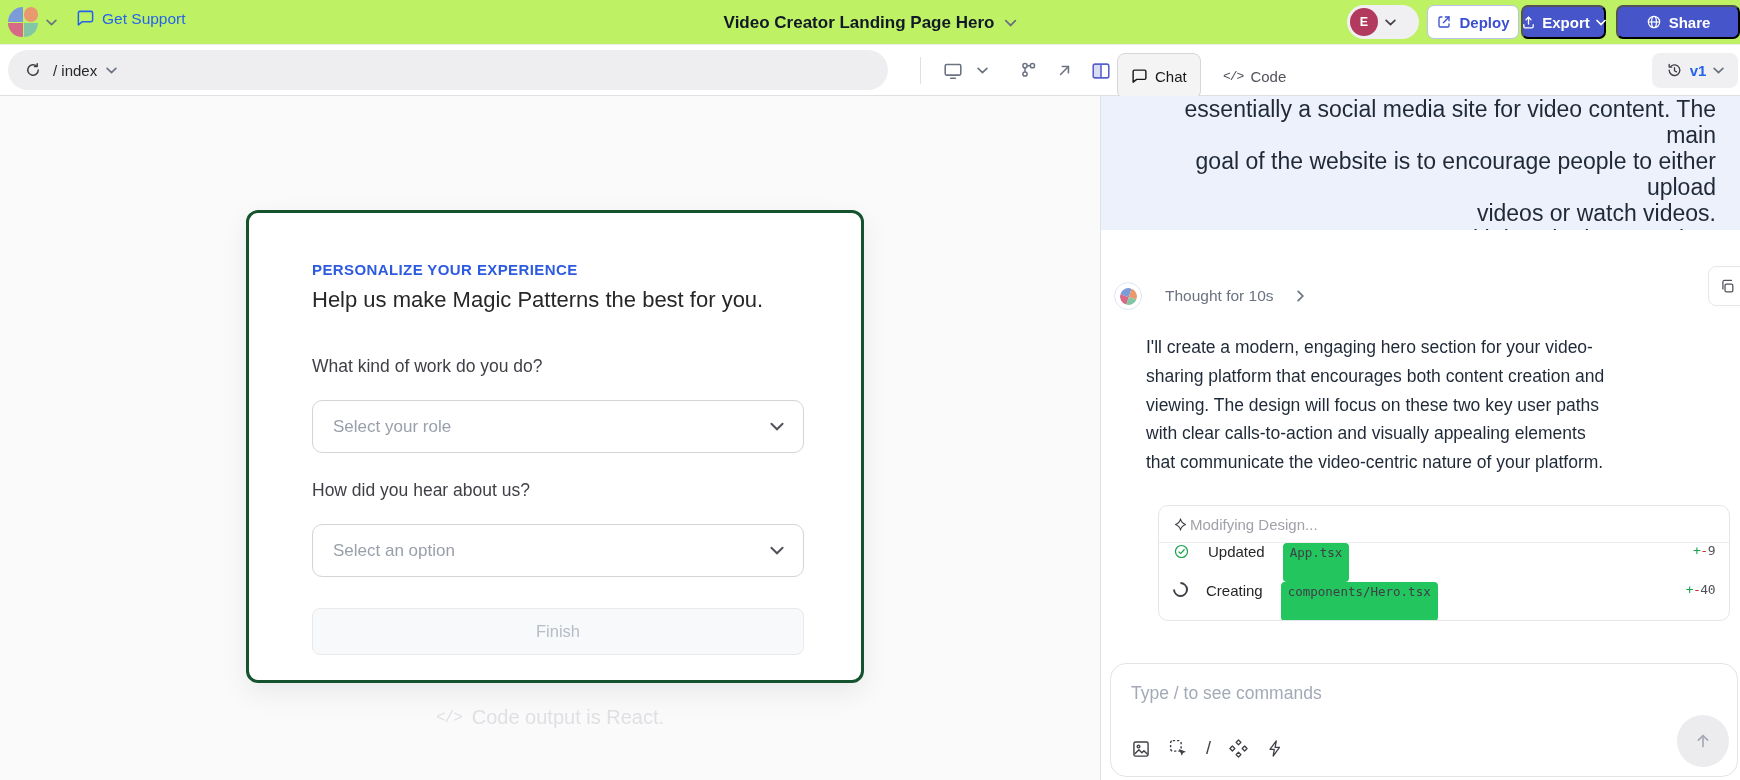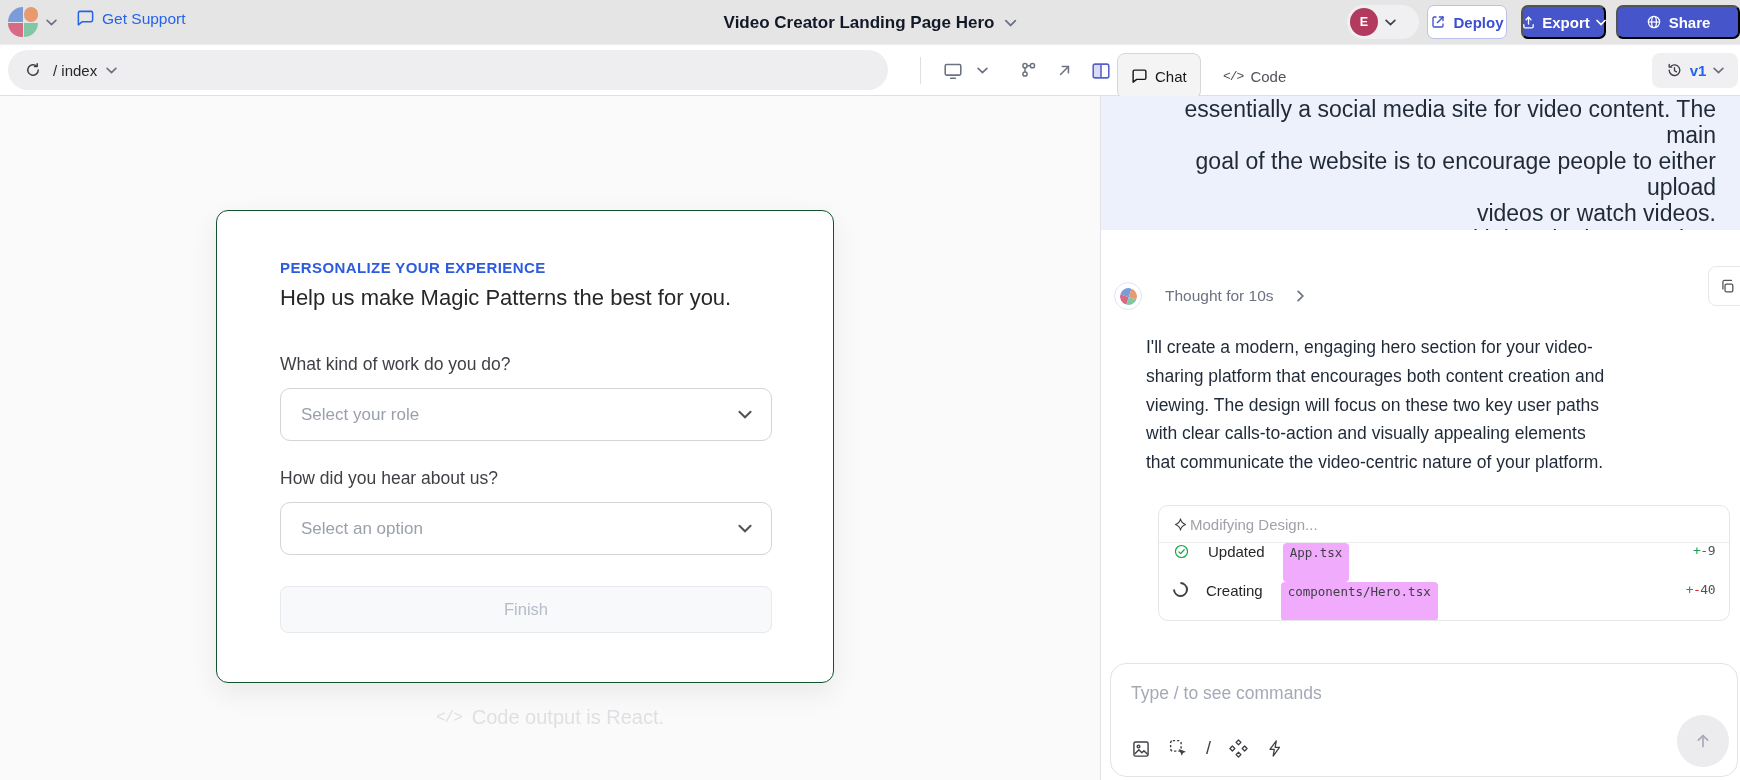--- a/index.html
+++ b/index.html
@@ -1,63 +1,63 @@
 <!DOCTYPE html>
 <html><head>
 <meta charset="utf-8">
 <style>
   * { margin:0; padding:0; box-sizing:border-box; }
   html,body { width:1740px; height:780px; background:#fff; font-family:"Liberation Sans", sans-serif; }
   .app { position:absolute; left:0; top:0; width:1740px; height:780px; overflow:hidden; background:#fff; }
   svg { display:block; }
 
   
-  .topbar { position:absolute; left:0; top:0; width:1740px; height:45px; background:#e5e5e5; border-bottom:1px solid #ededf0; }
+  .topbar { position:absolute; left:0; top:0; width:1740px; height:45px; background:#bef264; border-bottom:1px solid #ededf0; }
   .logo-group { position:absolute; left:8px; top:7px; display:flex; align-items:center; gap:8px; cursor:pointer; }
   .logo { width:30px; height:30px; display:grid; grid-template:1fr 1fr / 1fr 1fr; gap:1px; }
   .logo .tl { background:#7b9bd9; border-radius:15px 0 0 0; }
   .logo .tr { background:#e9996e; border-radius:50%; }
   .logo .bl { background:#d76a84; border-radius:0 0 0 15px; }
   .logo .br { background:#82c7a5; border-radius:0 0 15px 0; }
   .support { position:absolute; left:76px; top:9px; display:flex; align-items:center; gap:7px; color:#2563eb; font-size:15.5px; font-weight:500; cursor:pointer; }
   .title-wrap { position:absolute; left:50%; top:0; transform:translateX(-50%); height:45px; display:flex; align-items:center; gap:10px; cursor:pointer; }
   .page-title { font-size:17px; font-weight:700; color:#111827; white-space:nowrap; }
   .muted-ic { color:#6b7280; }
   .dark-ic { color:#3f3f46; }
 
   .avatar-pill { position:absolute; left:1347px; top:5px; width:72px; height:34px; background:#f0f0f2; border-radius:17px; display:flex; align-items:center; padding:0 9px 0 3px; gap:7px; cursor:pointer; }
   .avatar-circle { width:28px; height:28px; border-radius:50%; background:#b13a5e; color:#fff; font-size:12.5px; font-weight:700; display:flex; align-items:center; justify-content:center; }
   .btn { position:absolute; top:5px; height:34px; border-radius:7px; display:flex; align-items:center; justify-content:center; gap:7px; font-size:15px; font-weight:600; cursor:pointer; }
-  .btn-deploy { left:1427px; width:80px; background:#fff; border:1px solid #b9c2ea; color:#3c4fd0; }
+  .btn-deploy { left:1427px; width:92px; background:#fff; border:1px solid #b9c2ea; color:#3c4fd0; }
   .btn-export { left:1521px; width:85px; background:#4655c9; color:#fff; gap:6px; }
   .btn-share  { left:1616px; width:124px; background:#4655c9; color:#fff; }
 
   
   .toolbar { position:absolute; left:0; top:46px; width:1740px; height:50px; background:#fff; border-bottom:1px solid #e0e0e4; }
   .urlbar { position:absolute; left:8px; top:4px; width:880px; height:40px; background:#eeeef0; border-radius:20px; display:flex; align-items:center; padding:0 16px; gap:11px; }
   .url-path { font-size:15px; color:#27272a; font-weight:500; cursor:pointer; display:flex; align-items:center; gap:9px; }
   .tb-divider { position:absolute; left:920px; top:11px; width:1px; height:27px; background:#e0e0e4; }
   .tb-icon { position:absolute; top:14px; cursor:pointer; }
   .tab { position:absolute; top:7px; height:46px; border-radius:8px; display:flex; align-items:center; gap:7px; font-size:15px; cursor:pointer; padding:0 13px; }
   .tab-chat { left:1117px; background:#f4f4f5; border:1px solid #d6d6da; color:#18181b; font-weight:500; }
   .tab-code { left:1210px; color:#52525b; }
   .code-glyph { font-family:"Liberation Mono", monospace; font-size:13px; letter-spacing:-1px; }
   .version-pill { position:absolute; left:1652px; top:7px; width:86px; height:35px; background:#f0f0f2; border-radius:8px; display:flex; align-items:center; justify-content:center; gap:7px; cursor:pointer; }
   .version-label { color:#2563eb; font-size:15px; font-weight:600; }
 
   
   .preview { position:absolute; left:0; top:96px; width:1100px; height:684px; background:#fafafa; }
   .panel-divider { position:absolute; left:1100px; top:96px; width:1px; height:684px; background:#e2e2e6; }
-  .modal-card { position:absolute; left:216px; top:114px; width:618px; height:473px; background:#fff; border:1px solid #14532d; border-radius:12px; box-shadow:0 10px 28px rgba(0,0,0,0.07); padding:48px 63px; }
+  .modal-card { position:absolute; left:246px; top:114px; width:618px; height:473px; background:#fff; border:3px solid #14532d; border-radius:12px; box-shadow:0 10px 28px rgba(0,0,0,0.07); padding:48px 63px; }
   .eyebrow { color:#2d5be0; font-size:15px; font-weight:700; letter-spacing:0.4px; }
   .modal-heading { margin-top:9px; color:#27272a; font-size:22px; font-weight:400; }
   .q-label { color:#3f3f46; font-size:17.5px; }
   .q1 { margin-top:43px; }
   .q2 { margin-top:27px; }
-  .select { position:relative; margin-top:13px; width:492px; height:53px; border:1px solid #d4d4d9; border-radius:10px; background:#fff; display:flex; align-items:center; padding:0 20px; cursor:pointer; }
+  .select { position:relative; margin-top:23px; width:492px; height:53px; border:1px solid #d4d4d9; border-radius:10px; background:#fff; display:flex; align-items:center; padding:0 20px; cursor:pointer; }
   .select-placeholder { color:#9aa0ab; font-size:17px; }
   .select .chev { position:absolute; right:19px; top:21px; color:#52525b; }
   .finish-btn { margin-top:31px; width:492px; height:47px; background:#f8f9fa; border:1px solid #e8e9ec; border-radius:8px; color:#b6bcc8; font-size:16.5px; font-weight:500; display:flex; align-items:center; justify-content:center; cursor:pointer; font-family:"Liberation Sans", sans-serif; }
   .footnote { position:absolute; left:0; top:610px; width:1100px; display:flex; align-items:center; justify-content:center; gap:10px; color:#dfe0e4; font-size:20px; }
   .footnote .code-glyph { font-size:16px; letter-spacing:-1px; }
 
   
   .chat { position:absolute; left:1101px; top:96px; width:639px; height:684px; background:#fff; }
   .user-bubble { position:absolute; left:0; top:0; width:639px; height:134px; background:#edf1fb; overflow:hidden; }
   .user-msg { margin:-26px 0 0 45px; width:570px; color:#1f2937; font-size:23px; line-height:26px; white-space:pre-line;text-align:right; }
@@ -65,21 +65,21 @@
   .mini-avatar { width:28px; height:28px; border-radius:50%; background:#fff; border:1.5px solid #dde6f5; display:flex; align-items:center; justify-content:center; }
   .mini-logo { width:17px; height:17px; border-radius:50%; overflow:hidden; transform:rotate(18deg); display:grid; grid-template:1fr 1fr / 1fr 1fr; }
   .mini-logo i:nth-child(1){background:#7b9bd9;} .mini-logo i:nth-child(2){background:#e9996e;}
   .mini-logo i:nth-child(3){background:#d76a84;} .mini-logo i:nth-child(4){background:#82c7a5;}
   .thought-label { color:#6b7280; font-size:15.5px; }
   .copy-btn { position:absolute; left:607px; top:170px; width:46px; height:40px; border:1px solid #e7e7ea; border-radius:8px; background:#fff; display:flex; align-items:center; padding-left:10px; color:#52525b; cursor:pointer; }
   .assistant-msg { position:absolute; left:45px; top:237px; width:600px; color:#1f2937; font-size:17.5px; line-height:28.8px; white-space:pre-line; }
   .status-card { position:absolute; left:57px; top:409px; width:572px; height:116px; border:1px solid #e6e6ea; border-radius:10px; background:#fff; overflow:hidden; }
   .status-header { height:37px; display:flex; align-items:center; gap:2px; padding:0 14px; border-bottom:1px solid #ececef; color:#a1a1aa; font-size:15px; }
   .status-row { height:39px; display:flex; gap:18px; padding:0 14px; font-size:15px; color:#27272a; }
-  .file-chip { background:#f0abfc; border-radius:4px; padding:2px 7px; font-family:"DejaVu Sans Mono", monospace; font-size:12.5px; color:#3f3f46; }
+  .file-chip { background:#22c55e; border-radius:4px; padding:2px 7px; font-family:"DejaVu Sans Mono", monospace; font-size:12.5px; color:#3f3f46; }
   .grow { flex:1; }
   .diff { font-family:"DejaVu Sans Mono", monospace; font-size:13px; letter-spacing:-0.5px; }
   .diff .plus { color:#16a34a; } .diff .minus { color:#dc2626; } .diff .num { color:#52525b; }
   .spinner { width:15px; height:15px; border:2px solid #3f3f46; border-top-color:transparent; border-radius:50%; transform:rotate(-45deg); }
 
   .chat-input { position:absolute; left:9px; top:567px; width:628px; height:114px; border:1px solid #e4e4e7; border-radius:16px; background:#fff; }
   .chat-input input { position:absolute; left:20px; top:15px; width:480px; height:28px; border:none; outline:none; font-size:17.5px; color:#27272a; font-family:"Liberation Sans", sans-serif; background:transparent; }
   .chat-input input::placeholder { color:#a3aab6; }
   .input-icons { position:absolute; left:20px; top:74px; display:flex; align-items:center; gap:17px; color:#3f3f46; }
   .input-icons > * { cursor:pointer; }

